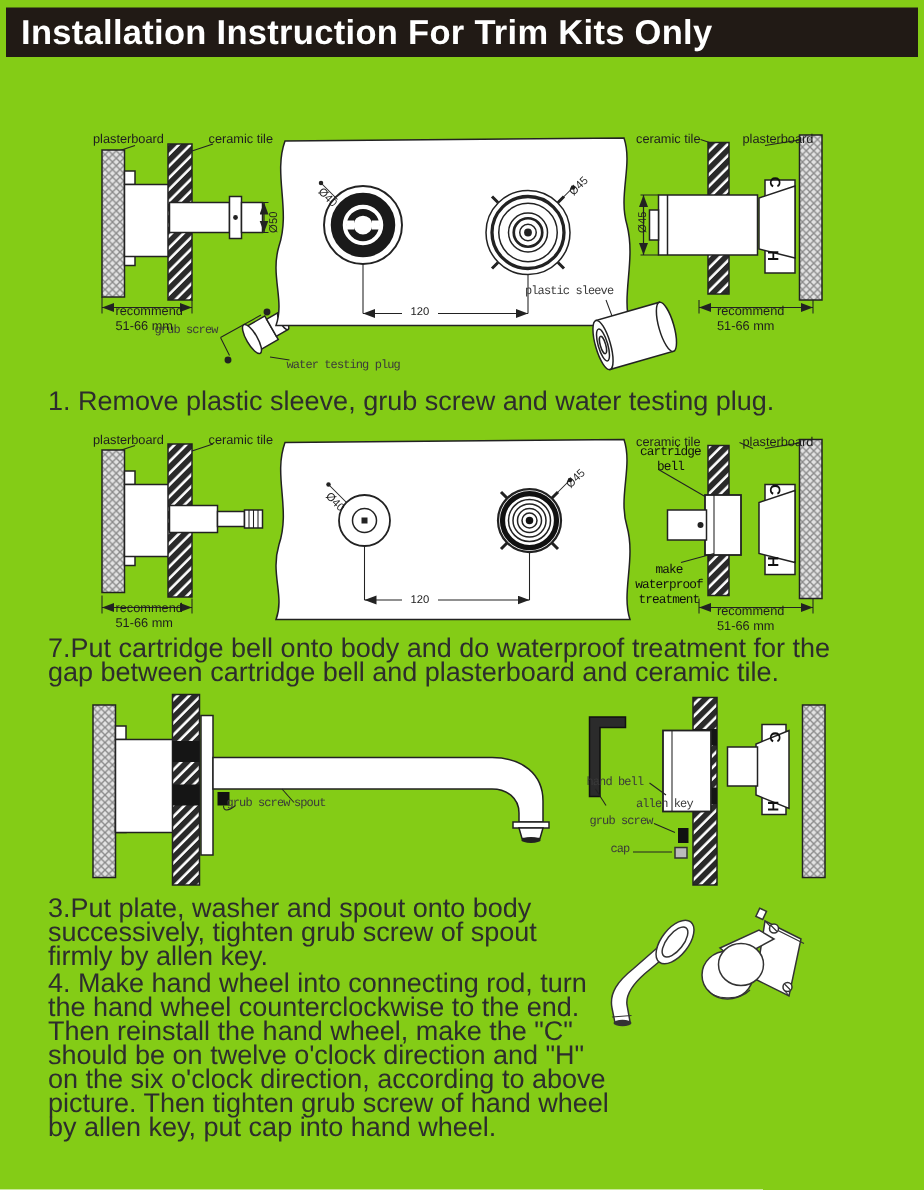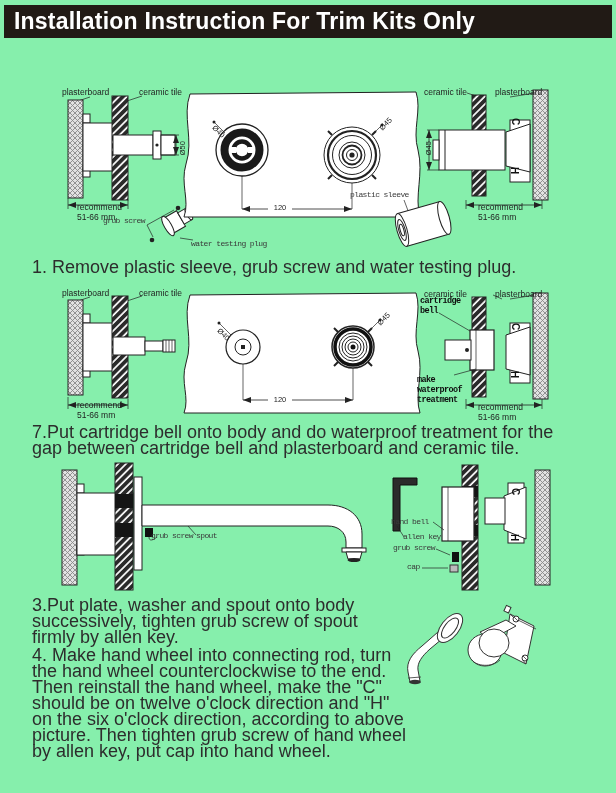--- a/index.html
+++ b/index.html
@@ -1,28 +1,28 @@
 <!DOCTYPE html>
 <html><head>
 <meta charset="utf-8">
 <style>
   * { margin:0; padding:0; box-sizing:border-box; }
   html,body { background:#fff; }
-  .page { position:relative; width:616px; height:793px; background:#86efac;
+  .page { position:relative; width:616px; height:793px; background:#84cc16;
           font-family:"Liberation Sans", sans-serif; overflow:hidden; }
   .header { position:absolute; left:4px; top:5px; width:608px; height:33px;
             background:#211a15; color:#fff; display:flex; align-items:center;
             padding-left:10px; }
   .header span { font-size:23px; font-weight:bold; letter-spacing:.2px; }
   .dsvg { position:absolute; overflow:visible; }
   .lbl  { position:absolute; font-size:8.5px; color:#1e1e1e; white-space:nowrap; line-height:1.1; }
   .lblc { text-align:left; }
   .mono { font-family:"Liberation Mono", monospace; font-size:8px; color:#3a3a3a; letter-spacing:-0.6px; }
-  .monob{ font-family:"Liberation Mono", monospace; font-size:8.5px; font-weight:bold; color:#0f0f0f;
-          letter-spacing:-0.6px; white-space:normal; line-height:1.15; }
+  .monob{ font-family:"Liberation Mono", monospace; font-size:8.5px; font-weight:normal; color:#0f0f0f;
+          letter-spacing:-0.6px; white-space:normal; line-height:1.15;text-align:center; }
   .dim  { font-size:7.5px; color:#222; background:#fff; padding:0 2px; text-align:center; }
   .r90  { font-size:7.5px; transform-origin:0 100%; transform:rotate(-90deg); }
   .r45  { font-size:7.5px; transform-origin:0 0;    transform:rotate(45deg); }
   .rm45 { font-size:7.5px; transform-origin:0 100%; transform:rotate(-45deg); }
   .ch   { font-size:10px; font-weight:bold; color:#111; transform:rotate(90deg); transform-origin:center; }
   .step { position:absolute; font-size:18px; line-height:16px; color:#2d2d2d; }
   .footer { position:absolute; top:763px; right:24px; font-size:11.5px; color:#585858;margin-top:36px; }
 </style>
 </head>
 <body>
@@ -263,21 +263,21 @@
         <path d="M374,77 L367,66" stroke-width="0.7"></path>
         <path d="M406,89 L420,95" stroke-width="0.7"></path>
         <path d="M392,108 L418,108" stroke-width="0.7"></path>
       </g>
     </g>
   </svg>
 
   <span class="lbl mono" style="left:151px;top:532px">grub screw</span>
   <span class="lbl mono" style="left:196px;top:532px">spout</span>
   <span class="lbl mono" style="left:391px;top:518px">hand bell</span>
-  <span class="lbl mono" style="left:403px;top:533px">allen key</span>
+  <span class="lbl mono" style="left:424px;top:533px">allen key</span>
   <span class="lbl mono" style="left:393px;top:544px">grub screw</span>
   <span class="lbl mono" style="left:407px;top:563px">cap</span>
   <span class="lbl ch" style="left:512px;top:486px">C</span>
   <span class="lbl ch" style="left:511px;top:532px">H</span>
 
   <p class="step" style="left:32px;top:597px;width:350px">3.Put plate, washer and spout onto body successively, tighten grub screw of spout firmly by allen key.</p>
   <p class="step" style="left:32px;top:647px;width:380px">4. Make hand wheel into connecting rod, turn the hand wheel counterclockwise to the end. Then reinstall the hand wheel, make the "C" should be on twelve o'clock direction and "H" on the six o'clock direction, according to above picture. Then tighten grub screw of hand wheel by allen key, put cap into hand wheel.</p>
 
   <svg class="dsvg" style="left:388px;top:598px" width="190" height="115" viewBox="0 0 190 115">
     <g stroke="#333" fill="none" stroke-width="1">

